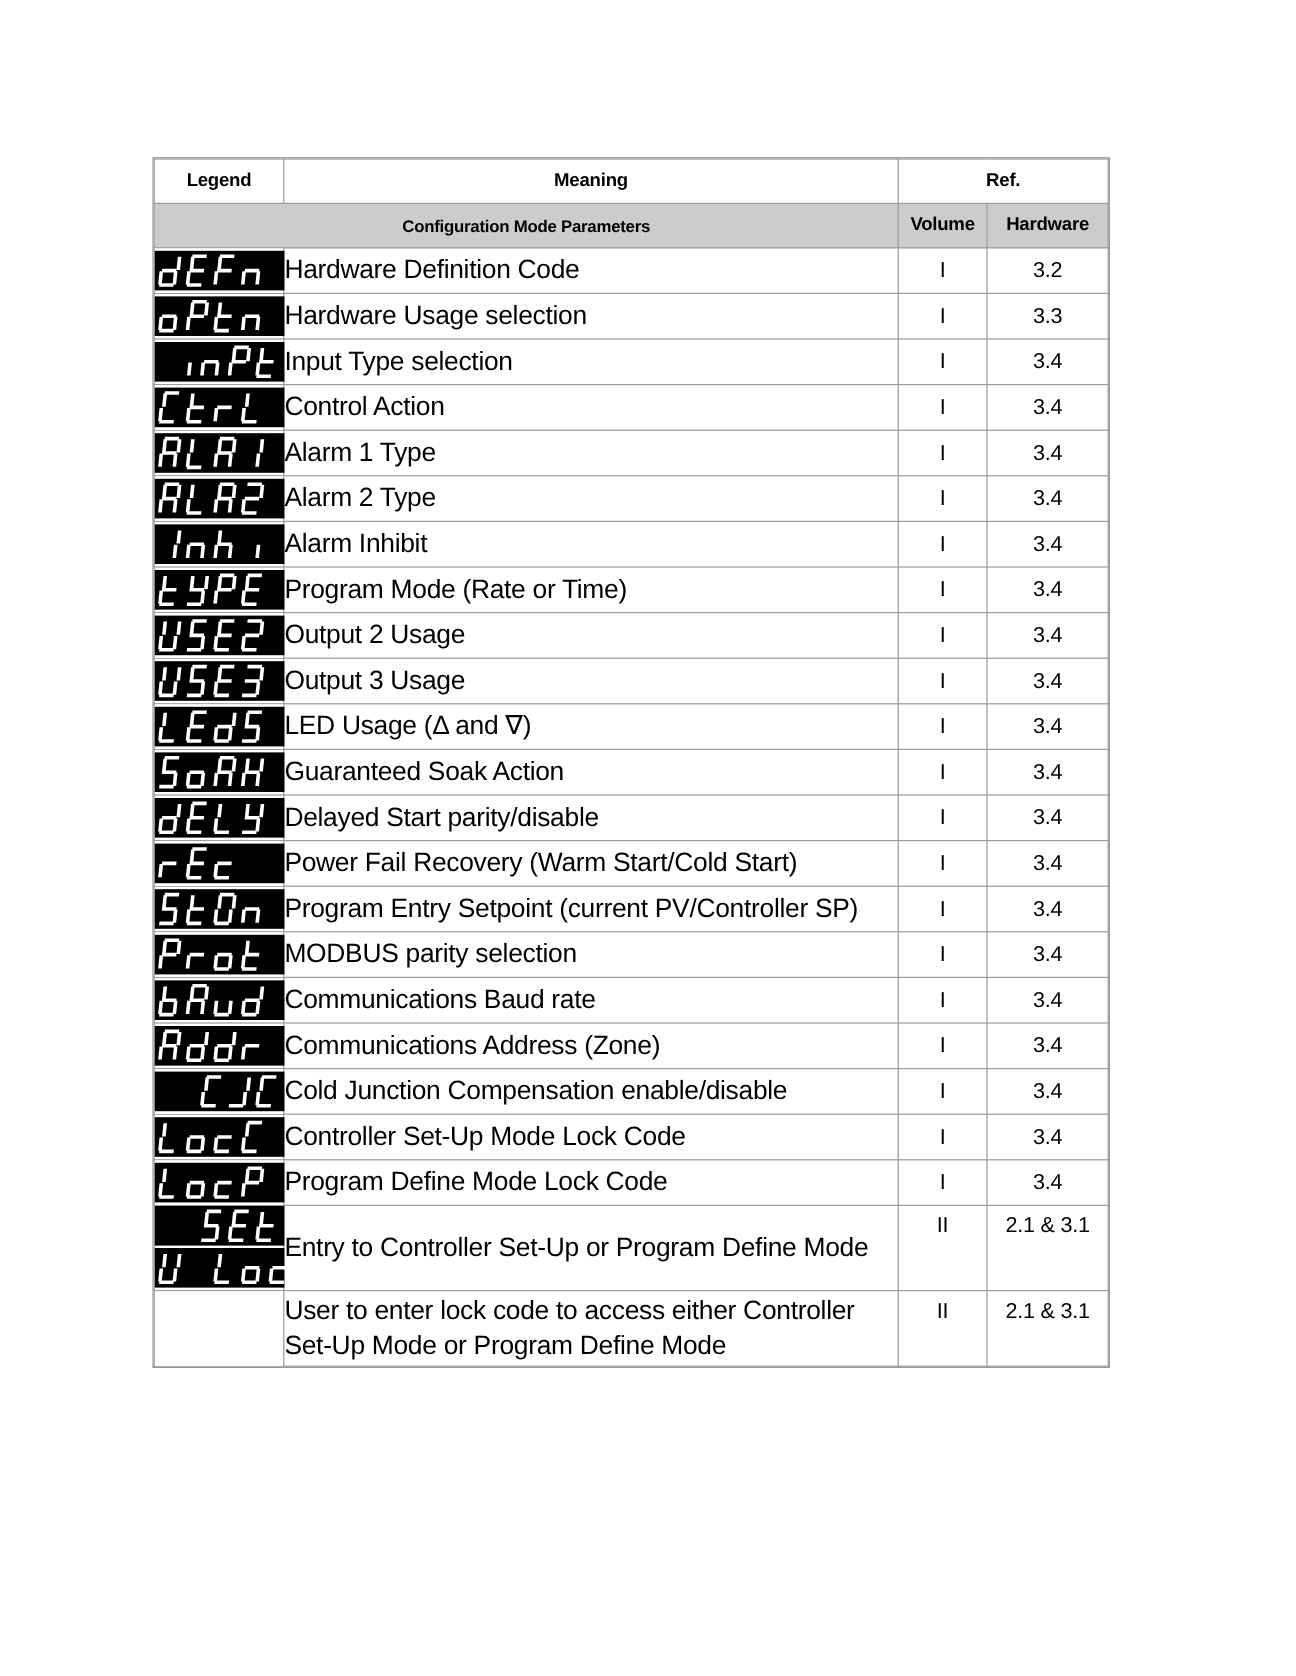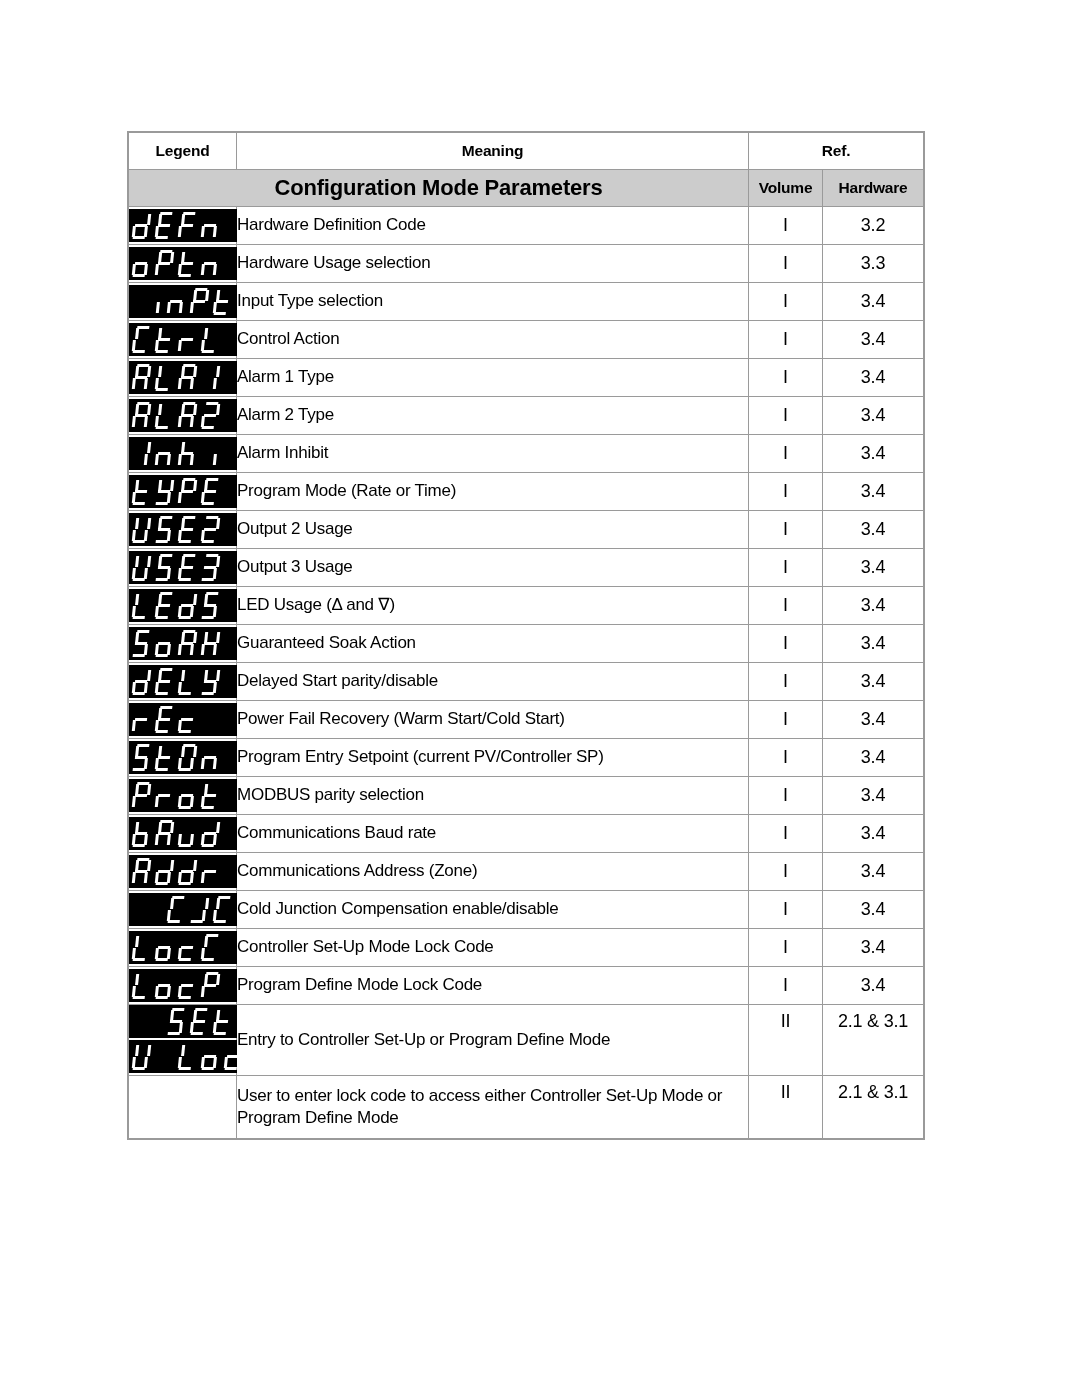--- a/index.html
+++ b/index.html
@@ -50,34 +50,34 @@
     height:36px;
     background:#ffffff;
     letter-spacing:-0.2px;
   }
   .group-row td {
     background:#cccccc;
   }
   .group-title {
     text-align:center;
     font-weight:bold;
-    font-size:22px;
+    font-size:14px;
     height:36px;
     letter-spacing:-0.2px;
     color:#000;
   }
 
   td.legend-cell {
     padding:0;
     height:37px;
     position:relative;
     background:#ffffff;
   }
   td.meaning-cell {
-    font-size:17px;
+    font-size:22px;
     padding:2px 0 3px 8px;
     height:37px;
     letter-spacing:-0.25px;
     line-height:1.30;
   }
   td.vol-cell, td.sec-cell {
     text-align:center;
     font-size:18px;
     height:37px;
     letter-spacing:-0.2px;

